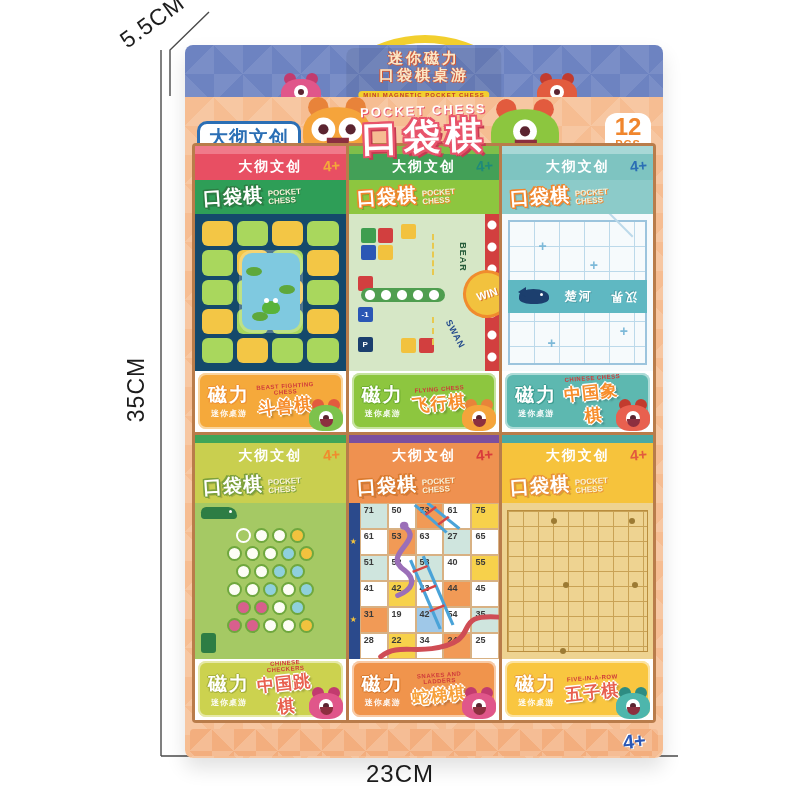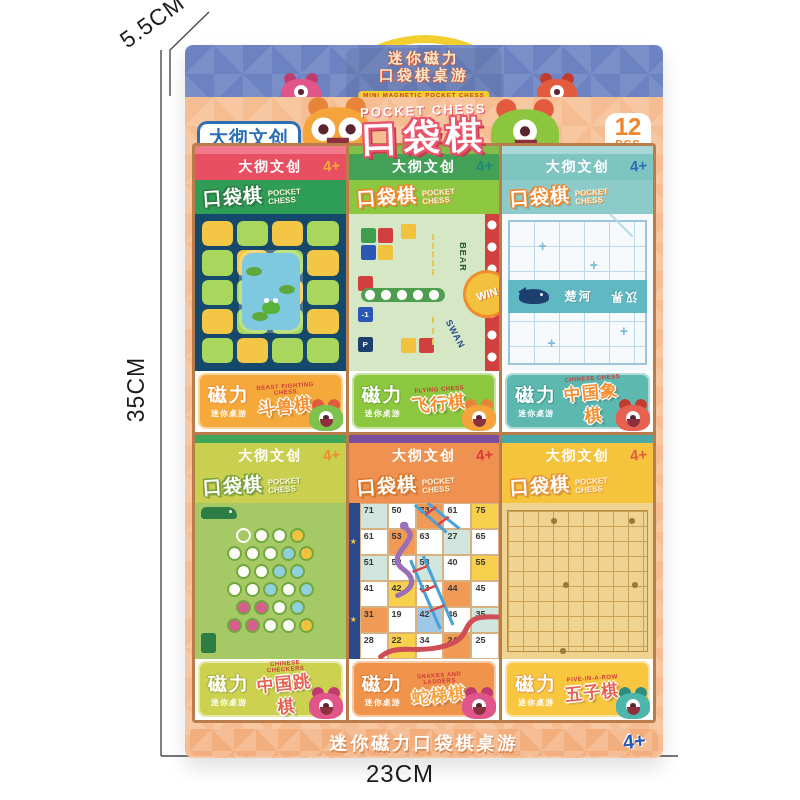--- a/index.html
+++ b/index.html
@@ -504,21 +504,21 @@
               <div class="scell sw">40</div>
               <div class="scell sy">55</div>
               <div class="scell sw">41</div>
               <div class="scell sy">42</div>
               <div class="scell sw">43</div>
               <div class="scell so">44</div>
               <div class="scell sw">45</div>
               <div class="scell so">31</div>
               <div class="scell sw">19</div>
               <div class="scell sb">42</div>
-              <div class="scell sw">46</div>
+              <div class="scell sw">54</div>
               <div class="scell st">35</div>
               <div class="scell sw">28</div>
               <div class="scell sy">22</div>
               <div class="scell sw">34</div>
               <div class="scell so">24</div>
               <div class="scell sw">25</div>
             </div>
             <svg class="ssvg" viewBox="0 0 142 159" preserveAspectRatio="none">
               <path d="M52,24 C72,38 30,52 52,68 C64,78 60,88 46,94" fill="none" stroke="#9b6fb8" stroke-width="5" stroke-linecap="round"></path>
               <circle cx="52" cy="23" r="4" fill="#9b6fb8"></circle>
@@ -589,19 +589,18 @@
                 <span class="mbody"></span>
                 <span class="eye"></span>
                 <span class="mouth"></span>
             </div>
           </div>
         </div>
 
       </div>
 
       <div class="footer">
-        <span class="footer-text">迷你磁力口袋棋桌游</span>
         <span class="footer-age">4+</span>
       </div>
 
     </div>
   </div>
 </div>
 
 </body></html>

